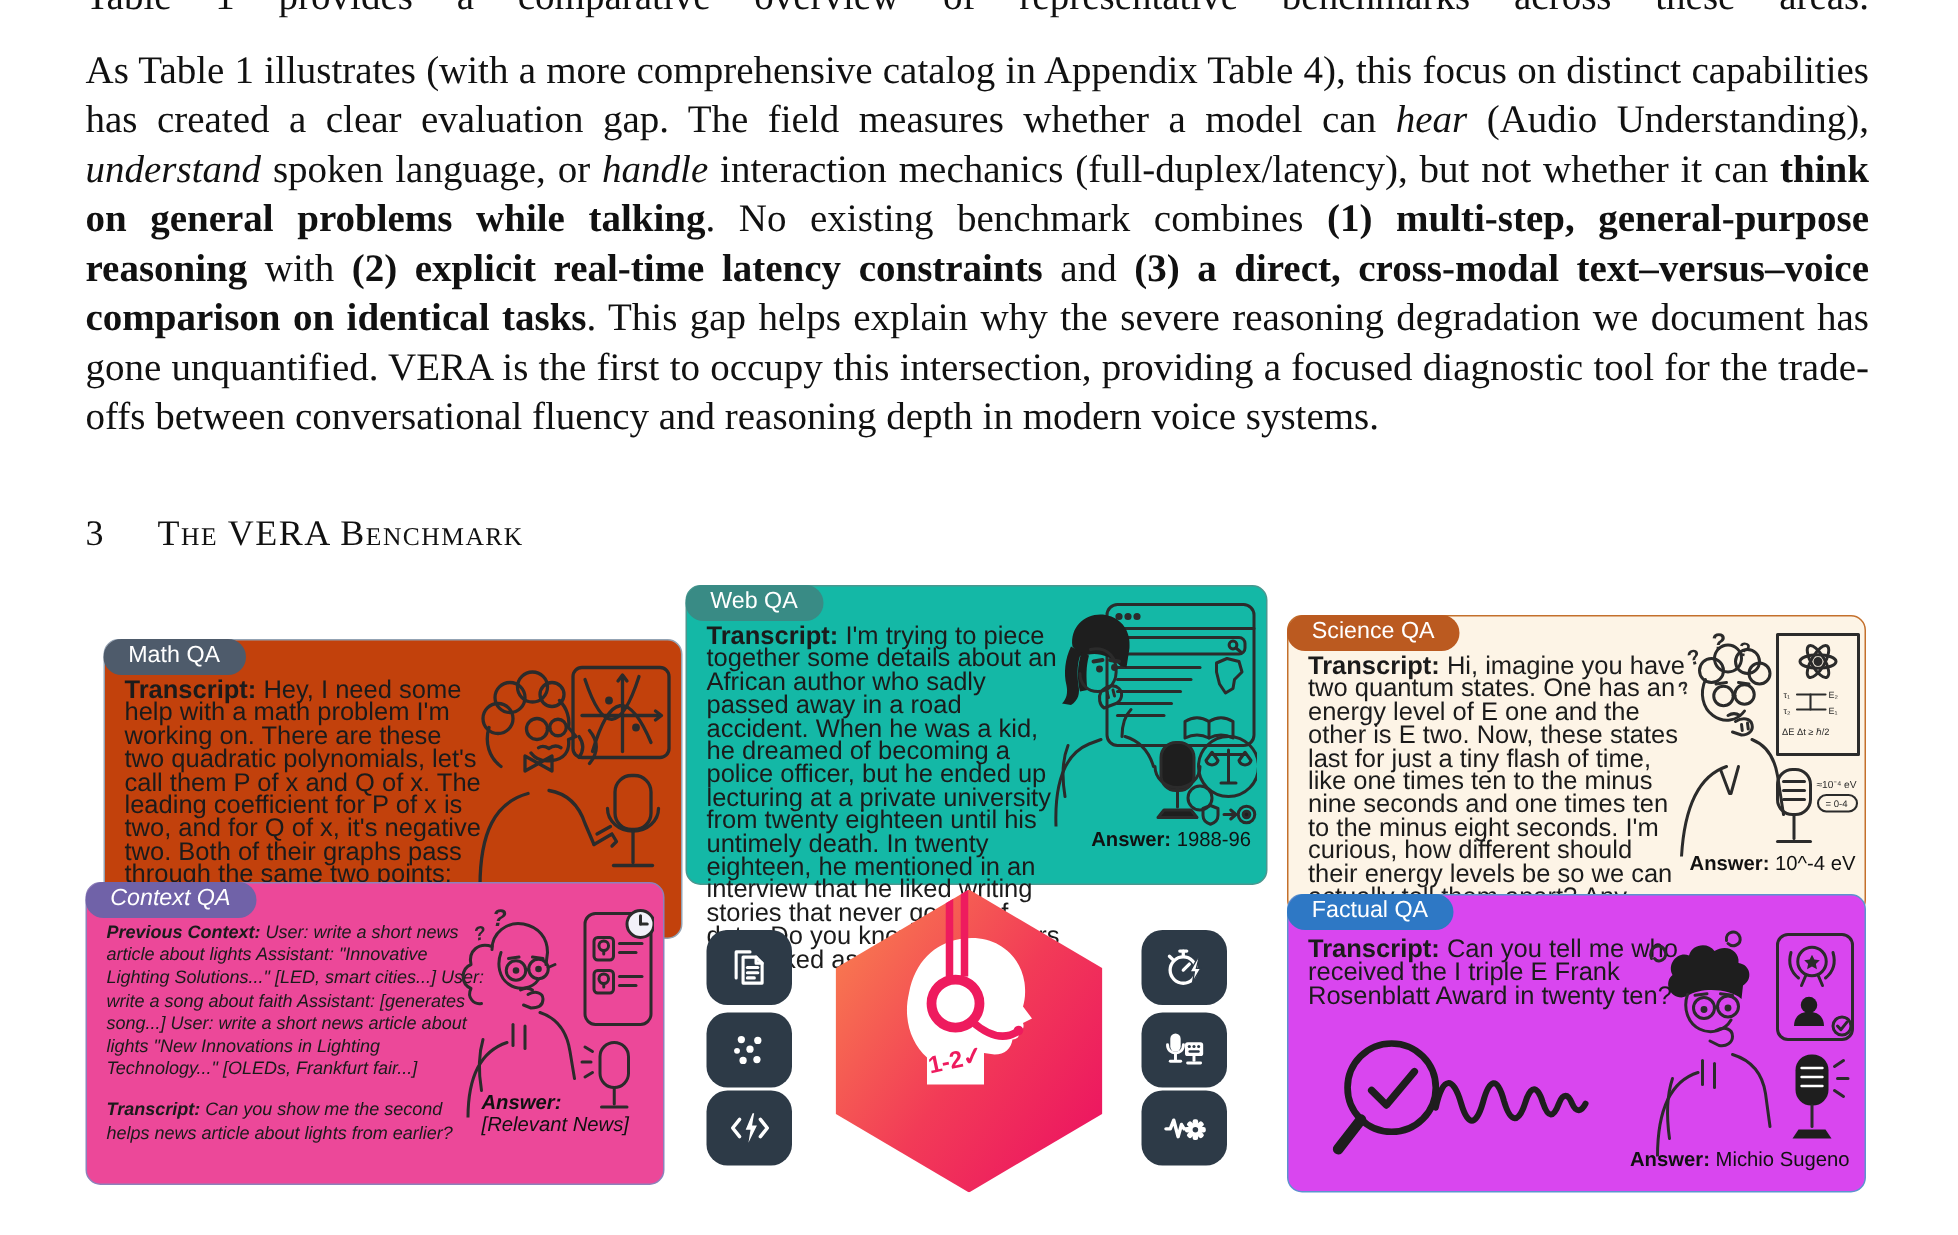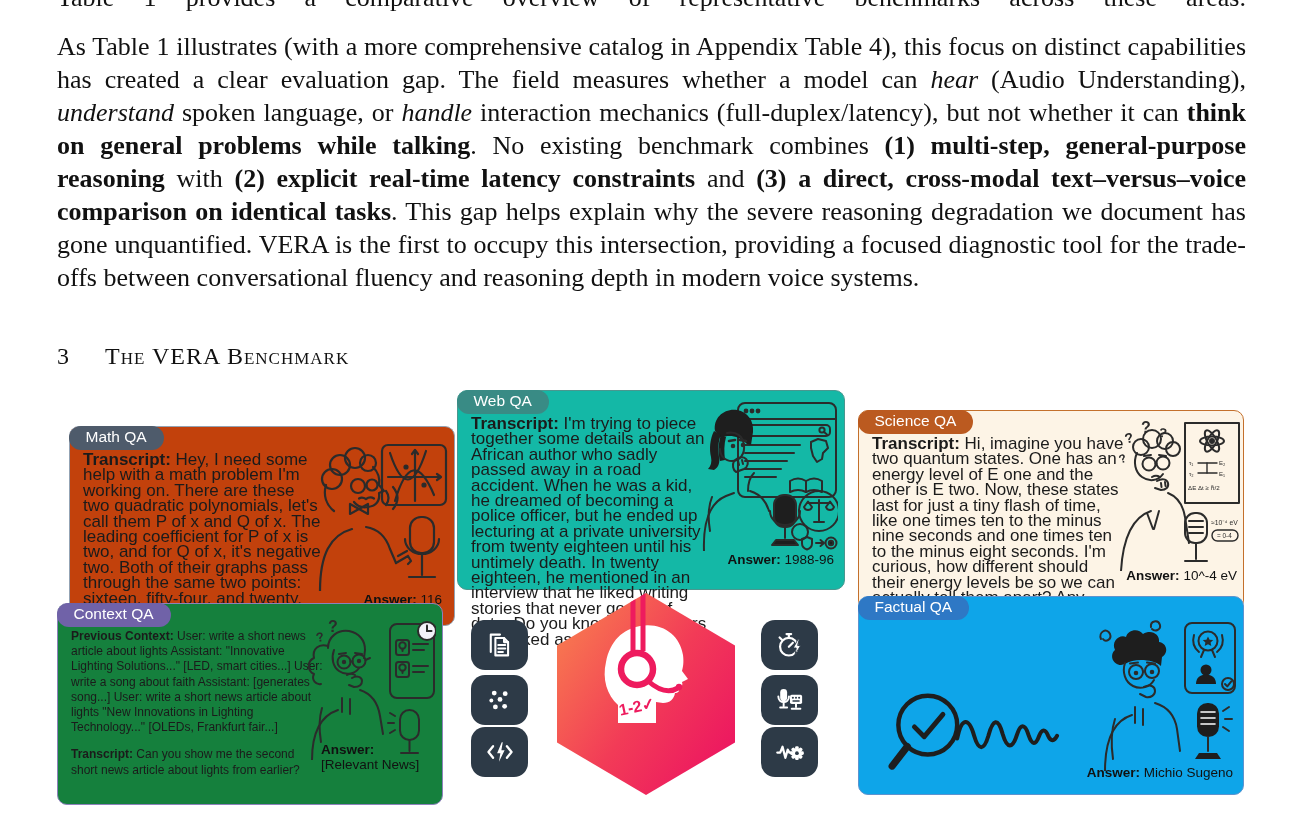--- a/index.html
+++ b/index.html
@@ -254,30 +254,30 @@
         <rect x="93" y="109" width="26" height="11" rx="5.5" stroke-width="1.4"></rect>
         <text x="98" y="117" font-size="6.4" stroke="none" fill="#2b2b2b" font-family="Liberation Sans, sans-serif">= 0-4</text>
       </g>
     </g>
   </svg>
   <div class="answer" style="right:6px;bottom:26px">
     <b>Answer:</b> <span>10^-4 eV</span>
   </div>
 </div>
 
-<div class="card" style="left: 57px; top: 603px; width: 384px; height: 200px; background-color: #15803d; border-color: rgb(141, 129, 187);">
+<div class="card" style="left: 57px; top: 588px; width: 384px; height: 200px; background-color: #ec4899; border-color: rgb(141, 129, 187); font-style: italic;">
   <div class="badge" style="background-color: rgb(112, 98, 168);">Context QA</div>
   <div class="card-text" style="width:252px;font-size:12px;line-height:15.2px">
     <div>
       <b>Previous Context:</b>
       <span>User: write a short news article about lights Assistant: "Innovative Lighting Solutions..." [LED, smart cities...] User: write a song about faith Assistant: [generates song...] User: write a short news article about lights "New Innovations in Lighting Technology..." [OLEDs, Frankfurt fair...]</span>
     </div>
     <div class="field2">
       <b>Transcript:</b>
-      <span>Can you show me the second short news article about lights from earlier?</span>
+      <span>Can you show me the second helps news article about lights from earlier?</span>
     </div>
   </div>
   <svg class="illus" style="right:6px;top:16px" width="136" height="140" viewBox="0 0 136 140">
     <g stroke="#2b2b2b" stroke-width="2" fill="none" stroke-linecap="round" stroke-linejoin="round">
       <g stroke="none" fill="#2b2b2b" font-family="Liberation Sans, sans-serif" font-weight="bold">
         <text x="16" y="22" font-size="13" transform="rotate(-12 18 18)">?</text>
         <text x="28" y="12" font-size="16">?</text>
       </g>
       <g>
         <path d="M28,28 c0,-11 10,-19 21,-17 c10,2 16,9 16,19 l-1,8"></path>
@@ -416,22 +416,26 @@
       <rect x="17.4" y="8" width="3.2" height="12" rx="1.2"></rect>
       <rect x="17.4" y="8" width="3.2" height="12" rx="1.2" transform="rotate(45 19 14)"></rect>
       <rect x="17.4" y="8" width="3.2" height="12" rx="1.2" transform="rotate(90 19 14)"></rect>
       <rect x="17.4" y="8" width="3.2" height="12" rx="1.2" transform="rotate(135 19 14)"></rect>
       <circle cx="19" cy="14" r="3.8"></circle>
     </g>
     <circle cx="19" cy="14" r="1.6" fill="#2d3a47"></circle>
   </svg>
 </div>
 
-<div class="card" style="left: 858px; top: 596px; width: 384px; height: 197px; background-color: #0ea5e9; border-color: rgb(93, 147, 207);">
+<div class="card" style="left: 858px; top: 596px; width: 384px; height: 197px; background-color: #d946ef; border-color: rgb(93, 147, 207);">
   <div class="badge" style="background-color: rgb(46, 120, 197);">Factual QA</div>
+  <div class="card-text" style="width:250px;top:28px">
+    <b>Transcript:</b>
+    <span>Can you tell me who received the I triple E Frank Rosenblatt Award in twenty ten?</span>
+  </div>
   <svg class="illus" style="right:4px;top:22px" width="150" height="152" viewBox="0 0 150 152">
     <g stroke="#2b2b2b" stroke-width="2" fill="none" stroke-linecap="round" stroke-linejoin="round">
       <g>
         <path d="M12,20 c-3,-7 6,-12 9,-5 c2,5 -4,9 -7,5"></path>
         <path d="M62,8 c-1,-6 7,-8 9,-2 c1,5 -5,7 -8,4"></path>
       </g>
       <g>
         <path d="M32,46 c-8,0 -12,-10 -6,-15 c-4,-8 4,-16 11,-13 c2,-8 13,-9 17,-3 c8,-5 17,0 16,8 c8,1 10,11 3,15 l-1,9 c-8,-7 -27,-8 -36,-2 z" fill="#1e1e1e" stroke="none"></path>
         <path d="M36,44 c-3,9 0,19 8,23 c8,4 17,1 21,-6"></path>
         <circle cx="47" cy="53" r="7"></circle>

